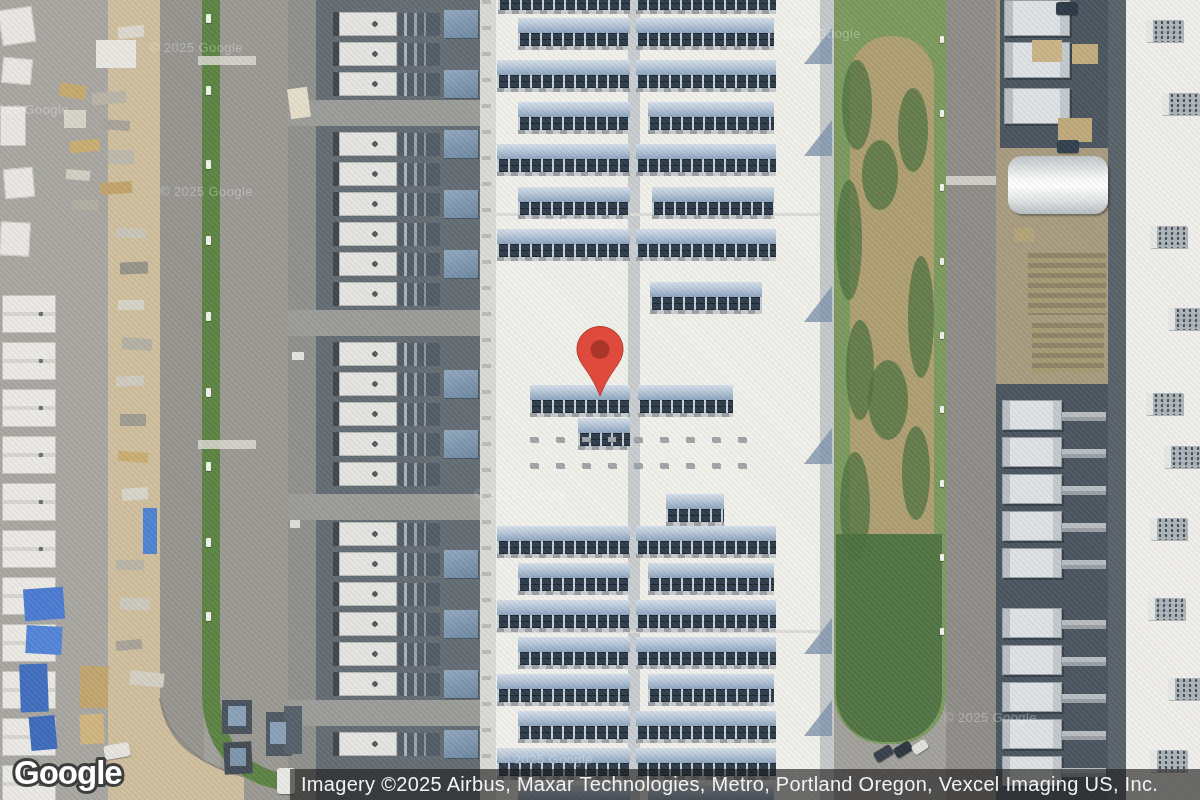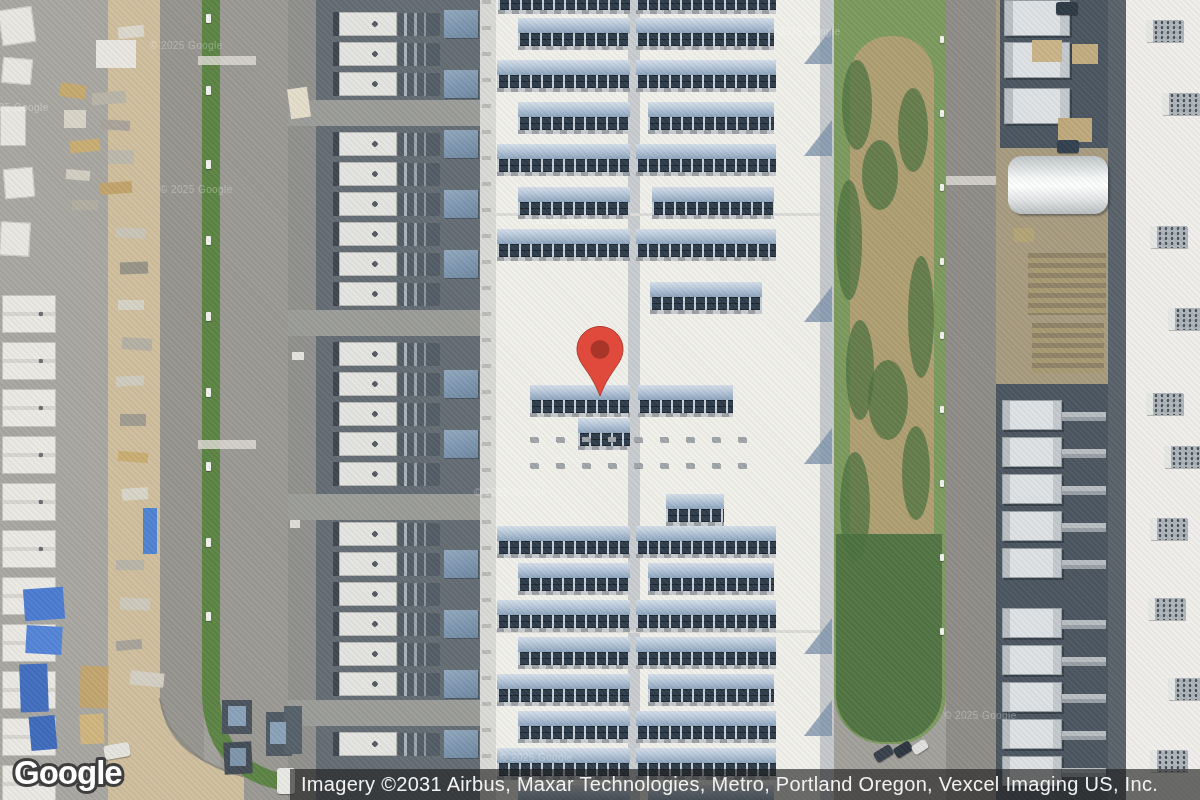--- a/index.html
+++ b/index.html
@@ -17,21 +17,21 @@
   .tent{background:linear-gradient(180deg,#bfc5c7 0%,#f7f8f8 38%,#ffffff 52%,#dfe2e3 78%,#b7bdbf 100%);border-radius:14px;box-shadow:2px 2px 2px rgba(30,38,46,.4);}
   .pallet-grid{background:repeating-linear-gradient(180deg,#8d8266 0 5px,#a79a72 5px 10px);opacity:.92;}
   .east-unit{background:linear-gradient(90deg,#b9bfc3 0 14%,#dfe2e4 14% 85%,#c3c9cd 85%);box-shadow:inset 0 0 0 1px #98a0a6,2px 2px 0 rgba(18,26,34,.35);}
   .roof-unit{background-color:#aeb5ba;background-image:radial-gradient(circle,#49525b 1.1px,rgba(0,0,0,0) 1.6px);background-size:6px 5px;border-left:7px solid #e6e8e6;box-shadow:1px 1px 0 rgba(40,48,56,.3);}
   .veg{background:#4e7240;border-radius:50%;opacity:.75;}
   .shadow-tri{background:#7f95ac;clip-path:polygon(0 100%,100% 0,100% 100%);opacity:.8;}
   .post{background:#f2f2ee;border-radius:1px;box-shadow:0 1px 1px rgba(0,0,0,.3);}
   .crosswalk{background:#dad8d1;opacity:.85;}
   .grain{position:absolute;left:0;top:0;right:0;bottom:0;background-image:repeating-linear-gradient(45deg,rgba(255,255,255,.035) 0 2px,rgba(0,0,0,.035) 2px 4px);pointer-events:none;}
   #watermarks{position:absolute;left:0;top:0;width:100%;height:100%;pointer-events:none;}
-  .watermark{position:absolute;color:rgba(255,255,255,.3);font-size:10px;letter-spacing:.4px;white-space:nowrap;}
+  .watermark{position:absolute;color:rgba(255,255,255,.3);font-size:13px;letter-spacing:.4px;white-space:nowrap;}
   #pin{position:absolute;left:575px;top:325px;width:50px;height:73px;}
   #google-logo{position:absolute;left:8px;top:748px;}
   .logo-text{font-family:"Liberation Sans",sans-serif;font-size:33px;font-weight:bold;letter-spacing:-1px;fill:#ffffff;stroke:#3e3e3e;stroke-width:6px;paint-order:stroke;stroke-linejoin:round;}
   #attribution{position:absolute;left:290px;top:769px;width:910px;height:31px;background:rgba(32,32,32,0.64);color:#f2f2f2;font-size:20px;line-height:31px;letter-spacing:.3px;white-space:nowrap;overflow:hidden;padding-left:11px;box-sizing:border-box;}
 </style>
 </head>
 <body>
 
 <div id="map">
   <div id="map-layers">
@@ -393,15 +393,15 @@
   <svg id="pin" viewBox="0 0 50 73" xmlns="http://www.w3.org/2000/svg">
     <path stroke="#B23A2E" stroke-width="1" d="M25 1.5 C12.3 1.5 2 11.6 2 24.1 c0 8.6 4.7 14.6 10.6 23.2 c4.5 6.6 8.6 13.6 12.4 23.7 c3.8 -10.1 7.9 -17.1 12.4 -23.7 C43.3 38.7 48 32.7 48 24.1 C48 11.6 37.7 1.5 25 1.5 Z" fill="#DF4A3C"></path>
     <circle cx="25" cy="24.5" r="9.5" fill="#A93529"></circle>
   </svg>
 
   <svg id="google-logo" width="140" height="48" xmlns="http://www.w3.org/2000/svg">
     <text class="logo-text" x="6" y="36">Google</text>
   </svg>
 
   <div id="attribution">
-    <span>Imagery ©2031 Airbus, Maxar Technologies, Metro, Portland Oregon, Vexcel Imaging US, Inc.</span>
+    <span>Imagery ©2025 Airbus, Maxar Technologies, Metro, Portland Oregon, Vexcel Imaging US, Inc.</span>
   </div>
 </div>
 
 </body></html>

